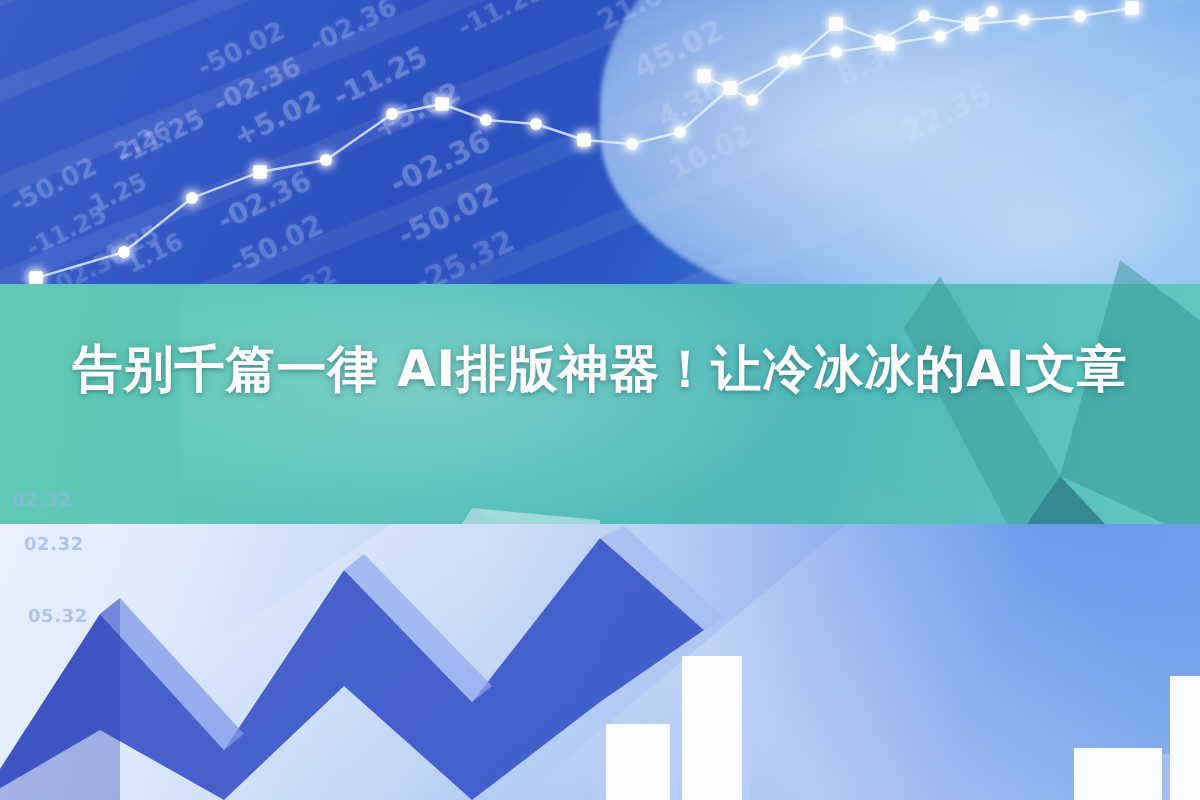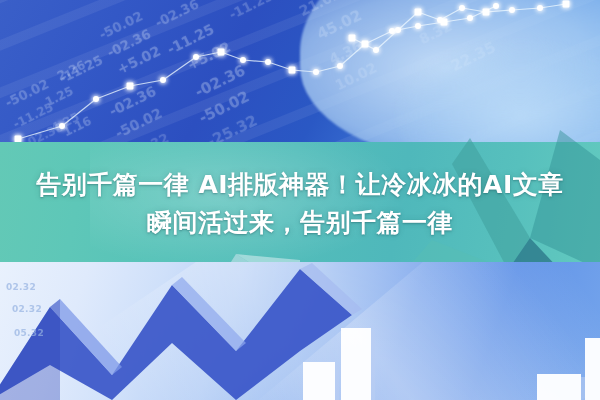--- a/index.html
+++ b/index.html
@@ -178,21 +178,20 @@
 
   
   .tick-lo {
     position: absolute;
     color: rgba(150,178,225,0.70);
     font-family: "DejaVu Sans", sans-serif;
     font-weight: 700;
     font-size: 9px;
     letter-spacing: .3px;
     white-space: nowrap;
-    margin-top: 36px;
   }
 
   
   .title {
     position: absolute;
     left: 0;
     top: 166px;
     width: 600px;
     text-align: center;
     color: #ffffff;
@@ -355,22 +354,21 @@
   <svg class="zig" viewBox="0 0 600 145">
     <polygon points="-10,145 50,52 112,120 172,30 236,96 300,14 352,60 300,96 236,145 172,88 112,145 50,110 -10,145" fill="#3a56c8" opacity=".92"></polygon>
     <polygon points="50,52 60,44 122,112 112,120" fill="#7f9ae8" opacity=".75"></polygon>
     <polygon points="172,30 182,22 246,88 236,96" fill="#8fa8ec" opacity=".70"></polygon>
     <polygon points="300,14 312,8 362,54 352,60" fill="#a5baf0" opacity=".70"></polygon>
     <polygon points="-10,145 50,52 60,44 60,145" fill="#2a43b4" opacity=".35"></polygon>
   </svg>
 
   <div id="ticker-bottom">
       <span class="tick-lo" style="left: 12px; top: 268px;">02.32</span>
-      <span class="tick-lo" style="left: 14px; top: 292px;">05.32</span>
+      <span class="tick-lo" style="left: 14px; top: 304px;">05.32</span>
       <span class="tick-lo" style="left: 6px; top: 246px;">02.32</span>
     </div>
 
   <div class="title">
     <span class="ln">告别千篇一律 AI排版神器！让冷冰冰的AI文章</span>
-    <span class="ln">瞬间活过来，告别千篇一律</span>
   </div>
 
 </div>
 
 </body></html>

